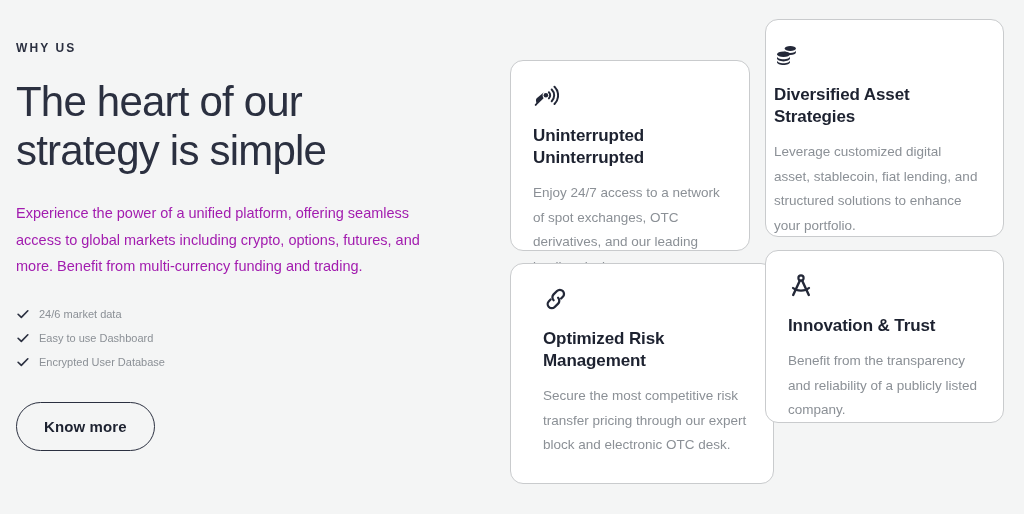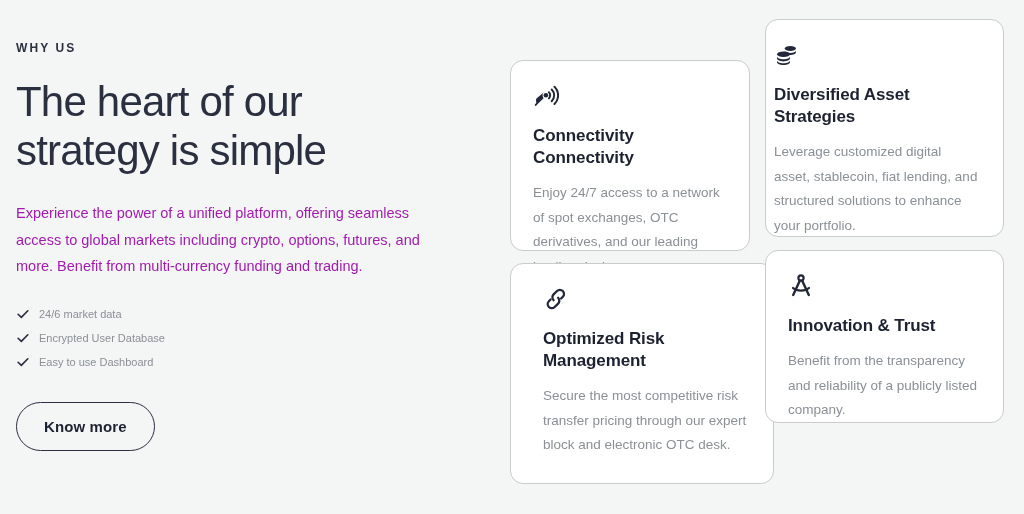--- a/index.html
+++ b/index.html
@@ -167,48 +167,48 @@
           </svg>
         </span>
         <span>24/6 market data</span>
       </li>
       <li class="bullet">
         <span class="check">
           <svg viewBox="0 0 16 16" fill="none" xmlns="http://www.w3.org/2000/svg">
             <path d="M2.4 8.3 L6.1 11.9 L13.5 4.3" stroke="currentColor" stroke-width="1.9" stroke-linecap="round" stroke-linejoin="round"></path>
           </svg>
         </span>
-        <span>Encrypted User Database</span>
+        <span>Easy to use Dashboard</span>
       </li>
       <li class="bullet">
         <span class="check">
           <svg viewBox="0 0 16 16" fill="none" xmlns="http://www.w3.org/2000/svg">
             <path d="M2.4 8.3 L6.1 11.9 L13.5 4.3" stroke="currentColor" stroke-width="1.9" stroke-linecap="round" stroke-linejoin="round"></path>
           </svg>
         </span>
-        <span>Easy to use Dashboard</span>
+        <span>Encrypted User Database</span>
       </li>
     </ul>
 
     <button class="know-more">Know more</button>
   </div>
 
   <div class="cards">
 
     <div class="card" id="card-connectivity">
       <span class="card-icon">
         <svg viewBox="0 0 26 26" xmlns="http://www.w3.org/2000/svg">
           <path d="M4.2 21.6 L10.6 15.2 C10.0 14.4 9.6 13.4 9.6 12.3 C9.6 10.9 10.2 9.7 11.2 8.9 L4.0 15.0 C3.2 15.7 2.9 16.7 3.0 17.7 L3.3 20.0 L2.0 21.2 C1.6 21.6 1.6 22.2 2.0 22.6 C2.4 23.0 3.0 23.0 3.4 22.6 Z" fill="#232838"></path>
           <circle cx="12.9" cy="12.3" r="2.3" fill="#232838"></circle>
           <path d="M15.9 9.3 C17.6 11.0 17.6 13.7 15.9 15.4" stroke="#232838" stroke-width="2" fill="none" stroke-linecap="round"></path>
           <path d="M18.7 6.5 C22.0 9.8 22.0 14.9 18.7 18.2" stroke="#232838" stroke-width="2" fill="none" stroke-linecap="round"></path>
           <path d="M21.5 3.7 C26.3 8.5 26.3 16.2 21.5 21.0" stroke="#232838" stroke-width="2" fill="none" stroke-linecap="round"></path>
         </svg>
       </span>
-      <div class="card-title">Connectivity Connectivity</div>
+      <div class="card-title">Uninterrupted Uninterrupted</div>
       <div class="card-body">Enjoy 24/7 access to a network of spot exchanges, OTC derivatives, and our leading lending desk.</div>
     </div>
 
     <div class="card" id="card-risk">
       <span class="card-icon">
         <svg viewBox="0 0 26 26" fill="none" xmlns="http://www.w3.org/2000/svg">
           <path d="M10.6 14.2 C9.0 12.6 9.0 10.0 10.6 8.4 L14.0 5.0 C15.6 3.4 18.2 3.4 19.8 5.0 C21.4 6.6 21.4 9.2 19.8 10.8 L18.1 12.5" stroke="#232838" stroke-width="2.3" stroke-linecap="round"></path>
           <path d="M15.1 11.8 C16.7 13.4 16.7 16.0 15.1 17.6 L11.7 21.0 C10.1 22.6 7.5 22.6 5.9 21.0 C4.3 19.4 4.3 16.8 5.9 15.2 L7.6 13.5" stroke="#232838" stroke-width="2.3" stroke-linecap="round"></path>
         </svg>
       </span>

